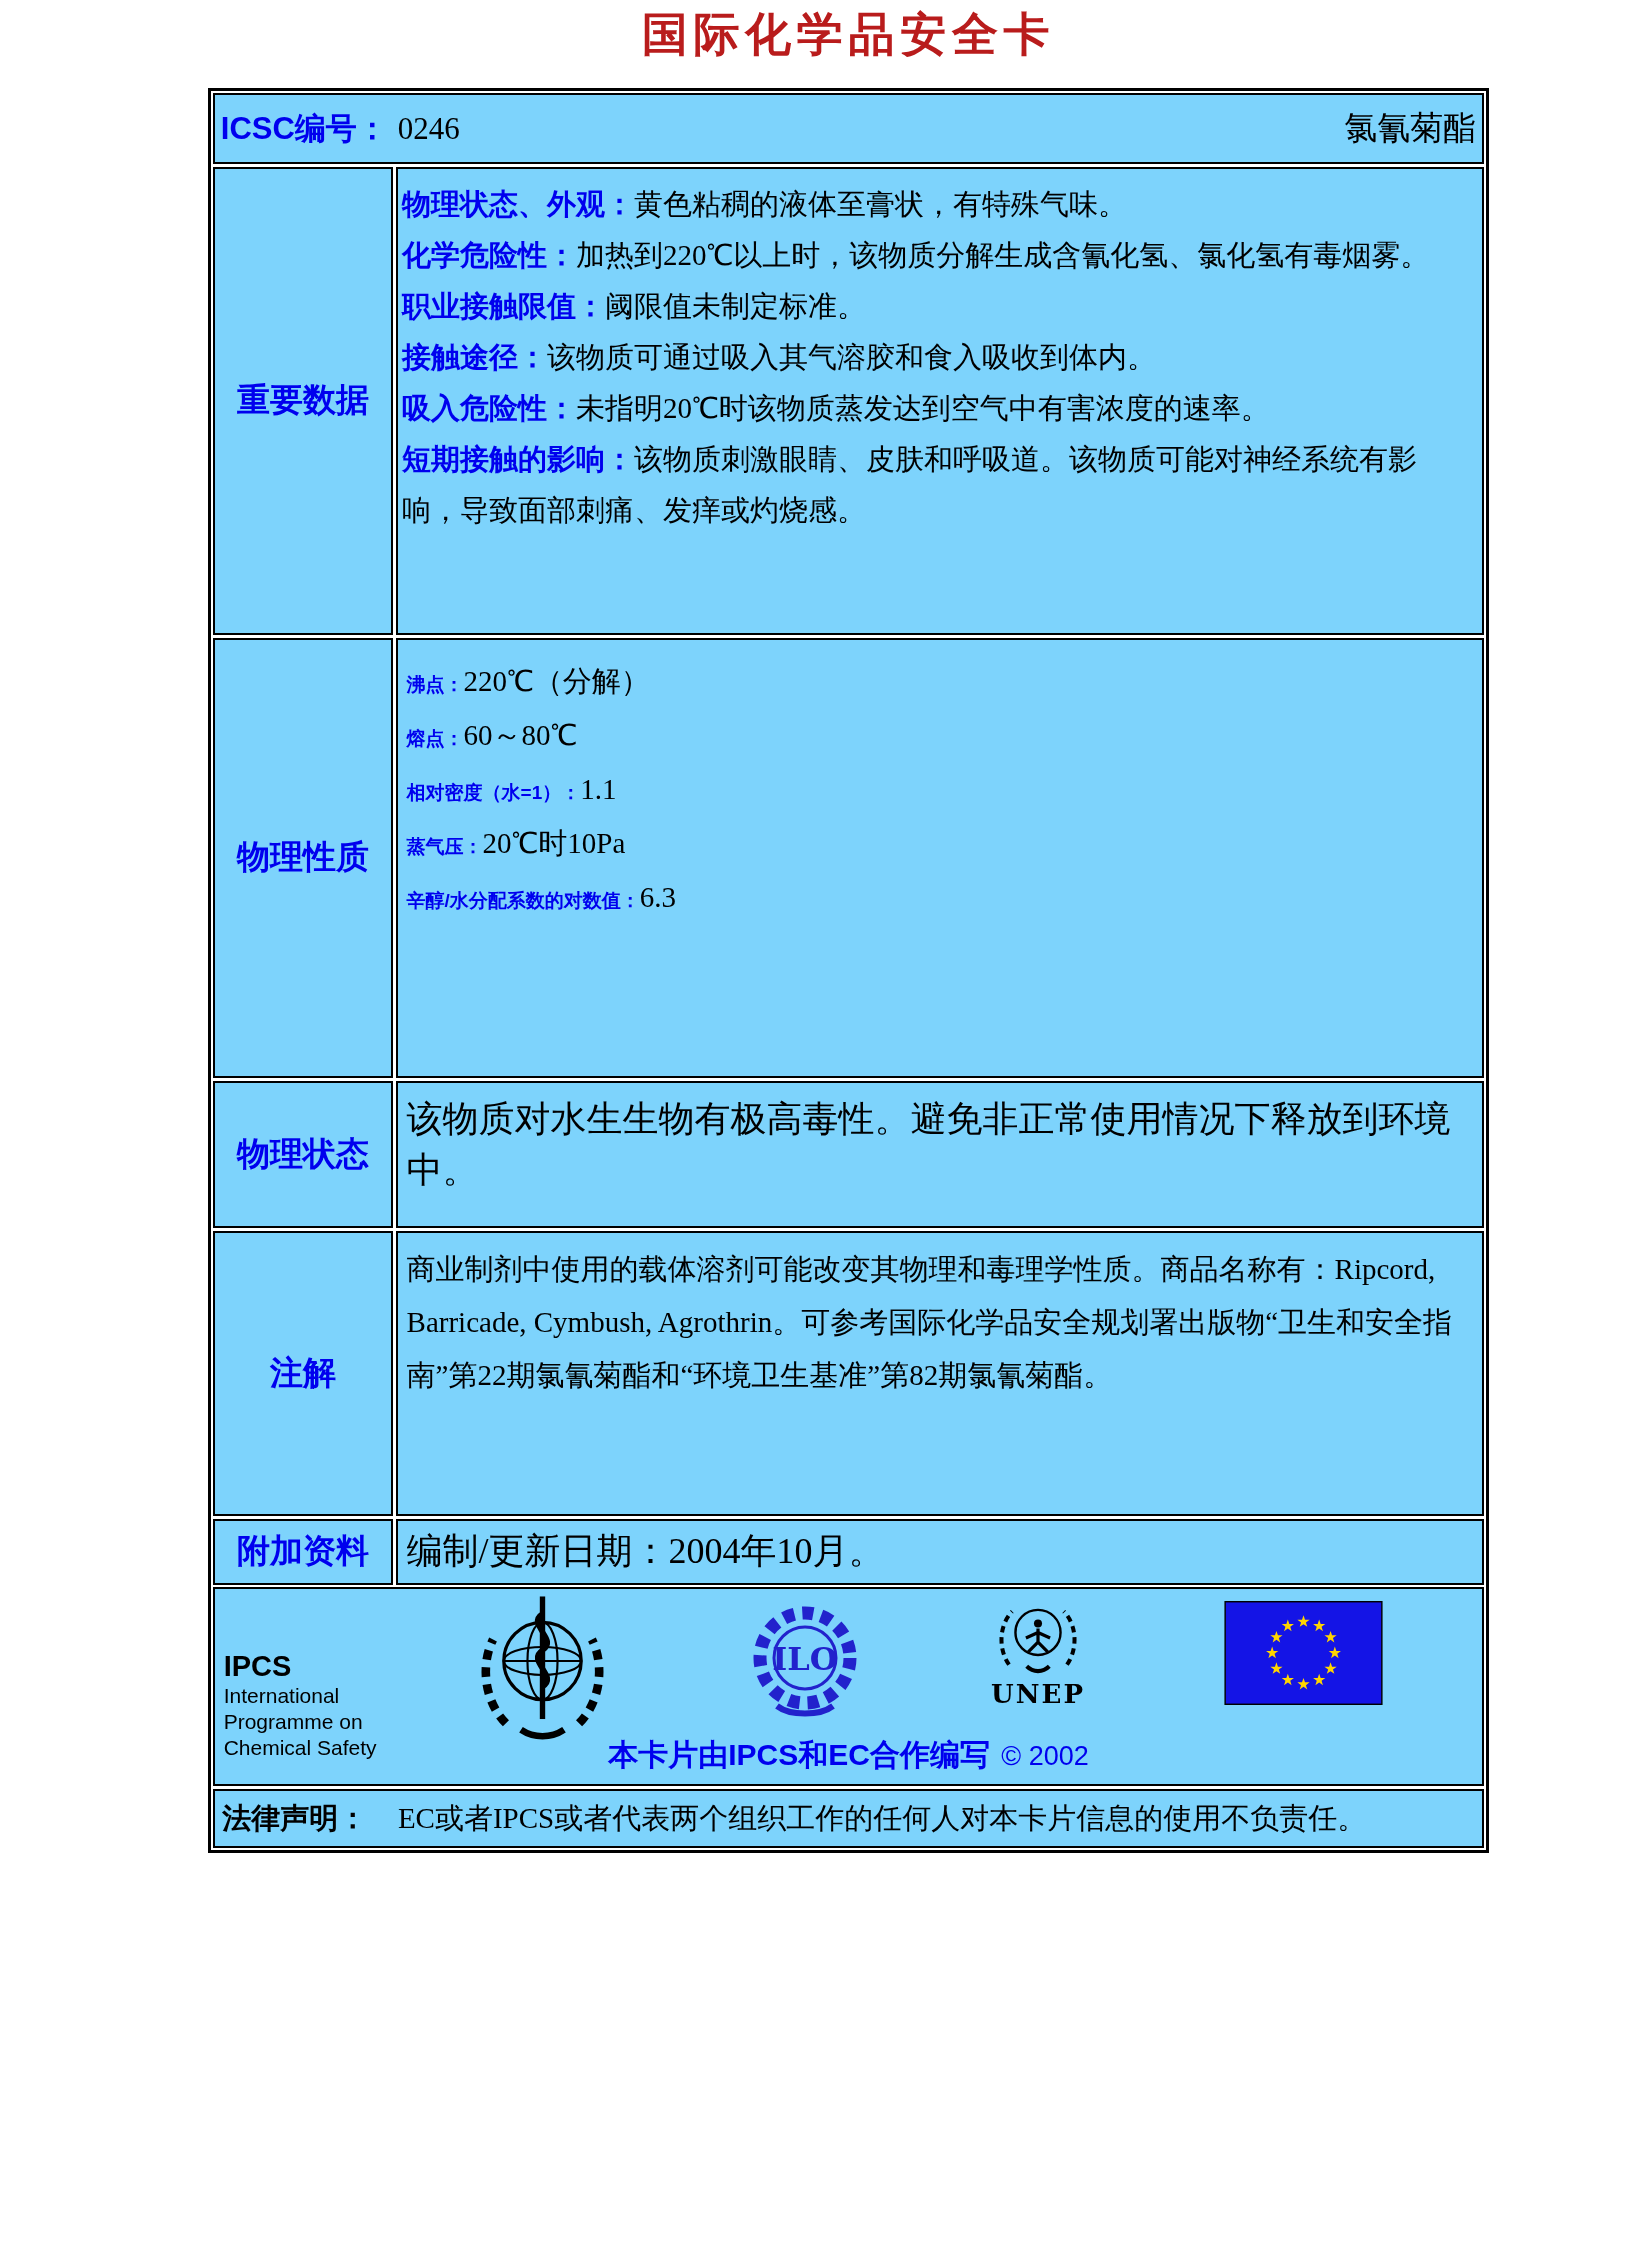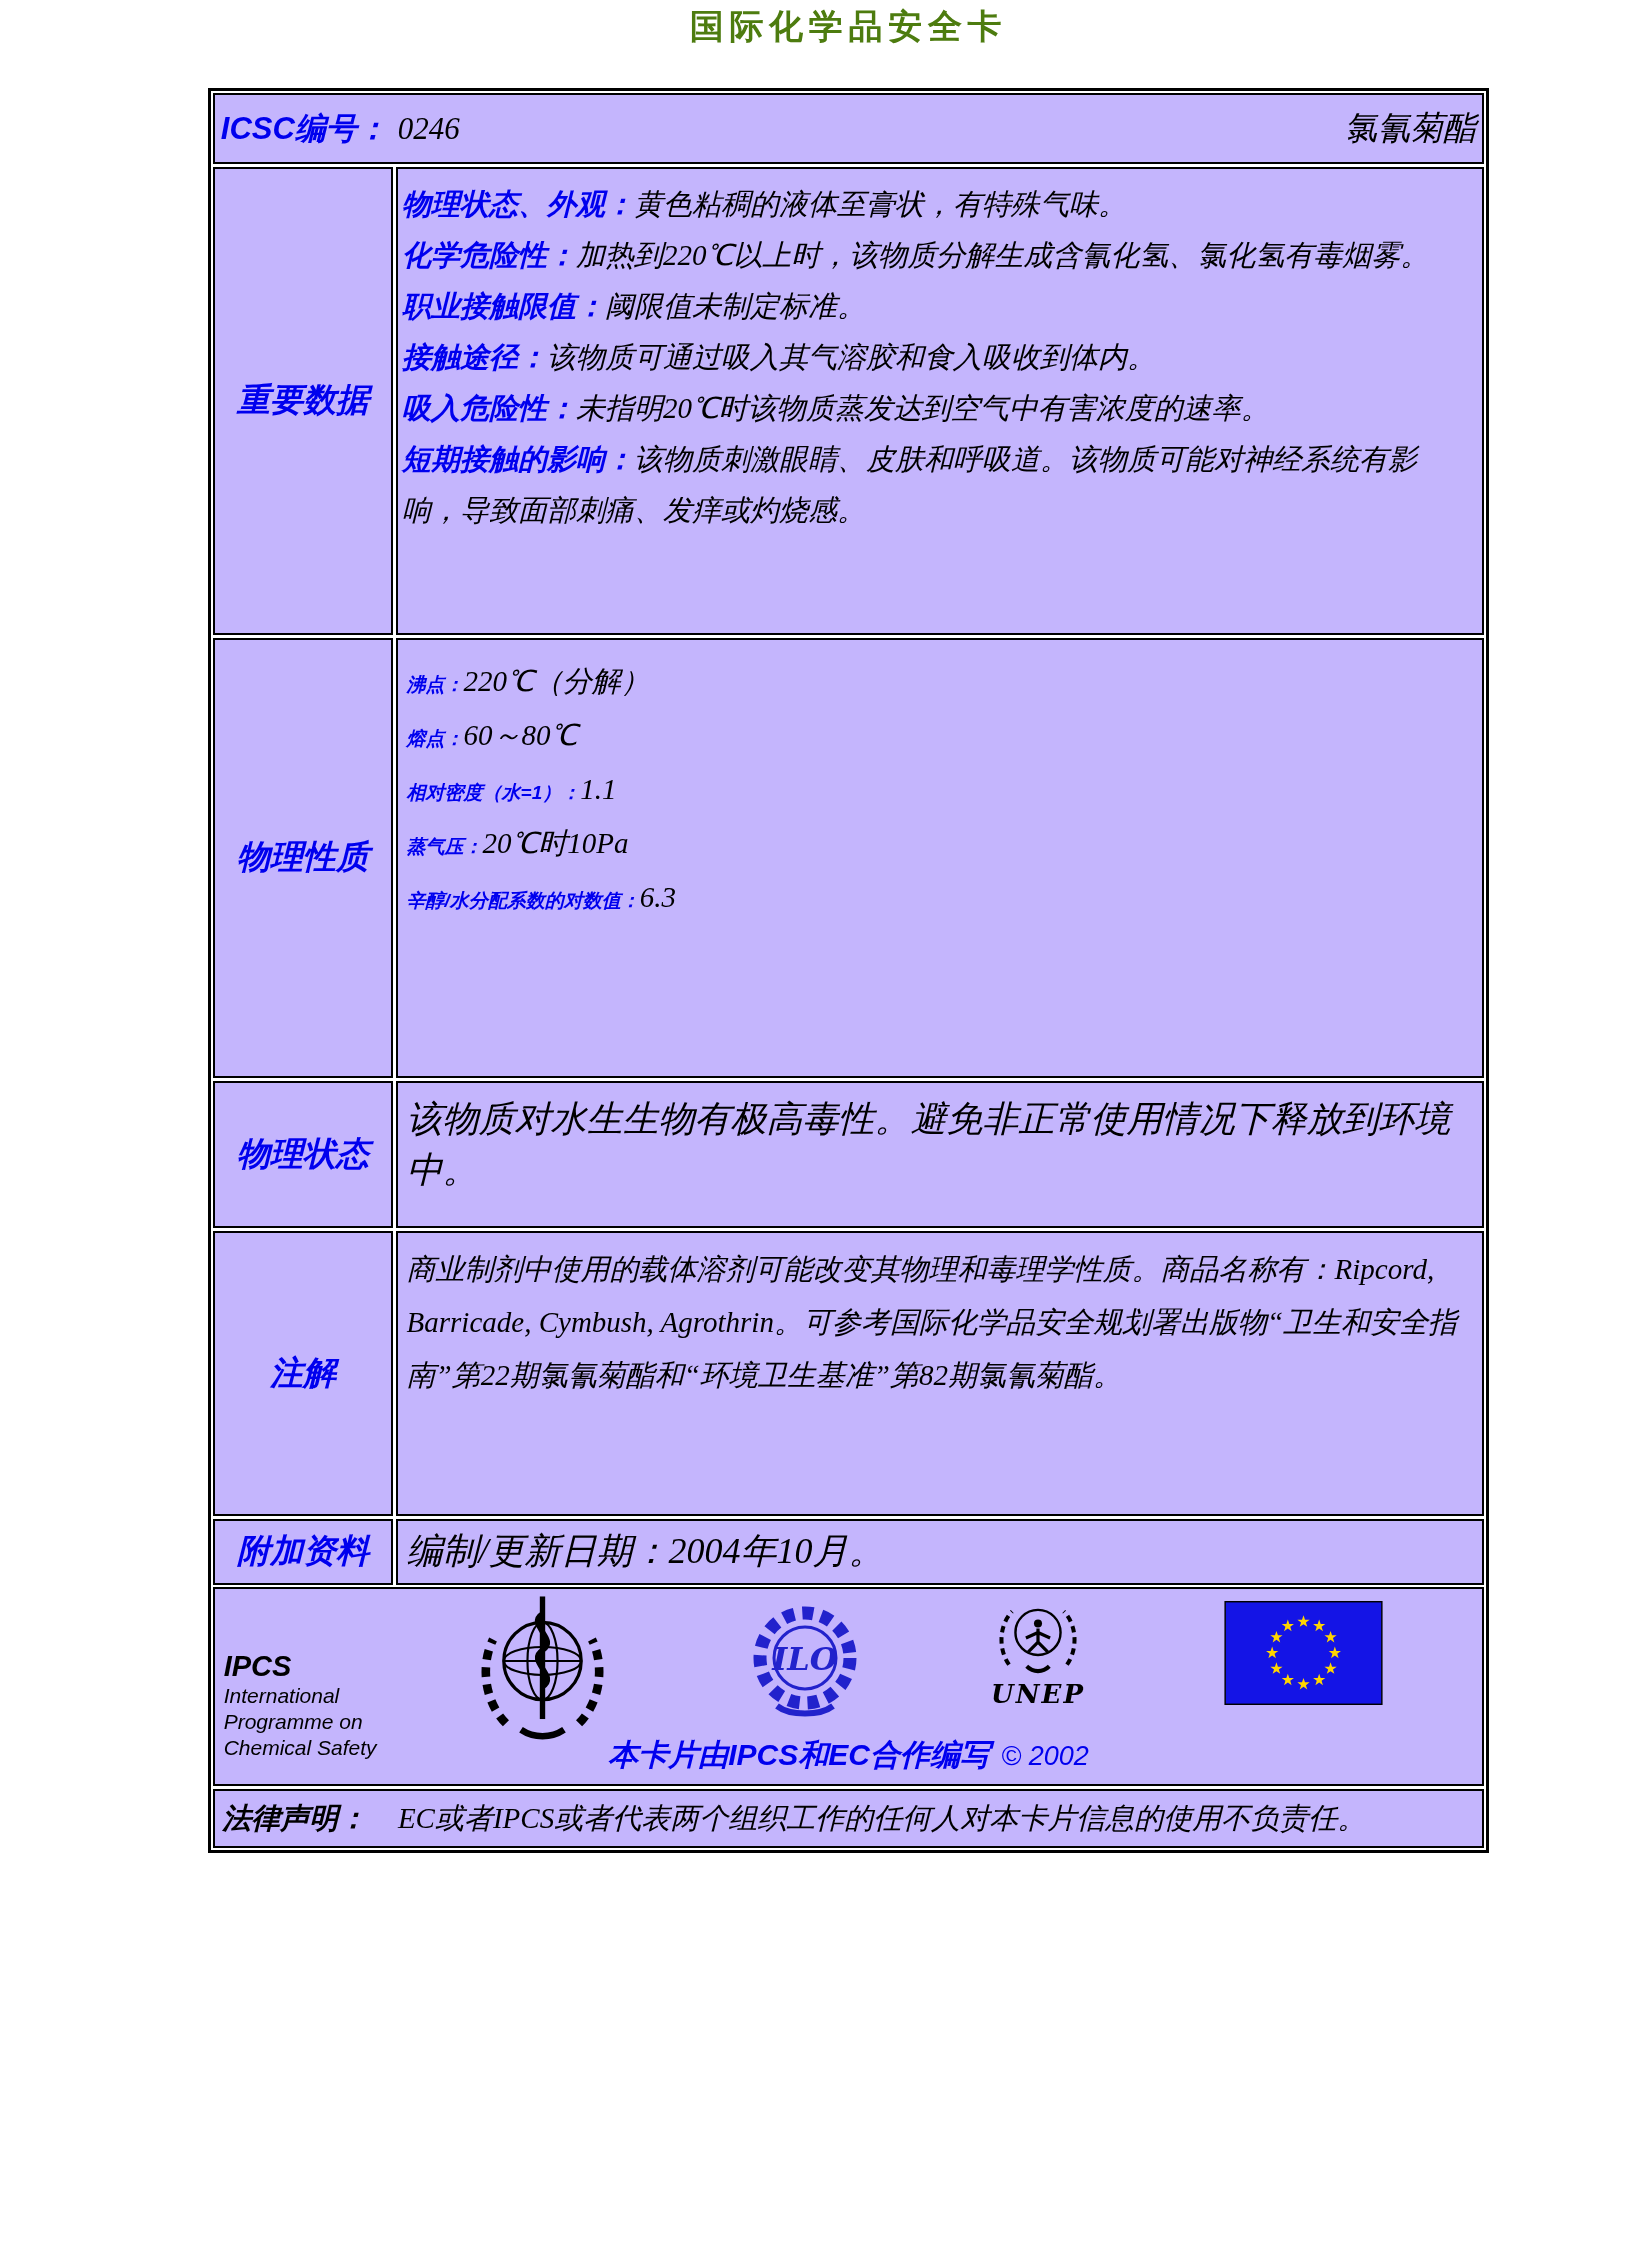--- a/index.html
+++ b/index.html
@@ -1,22 +1,22 @@
 <!DOCTYPE html>
 <html style="font-size:11.4px"><head>
 <meta charset="utf-8">
 <style>
   html,body{margin:0;padding:0;background:#ffffff;}
   body{width:1626px;height:2261px;position:relative;font-family:"Liberation Serif",serif;color:#000;}
   .page-title{position:absolute;left:208px;top:4.3px;width:1281px;margin:0;text-align:center;
-    font-family:"DejaVu Serif",serif;font-weight:900;font-size:34px;letter-spacing:5.7px;color:#4d7c0f;}
+    font-family:"DejaVu Serif",serif;font-weight:900;font-size:46px;letter-spacing:5.7px;color:#b91c1c;}
   .card{position:absolute;left:208px;top:88px;width:1281px;box-sizing:border-box;
     border:3.6px solid #000;background:#fff;padding:2.1px;display:flex;flex-direction:column;gap:2.9px;}
   .row{display:flex;gap:2.9px;}
-  .cell{border:2.1px solid #000;box-sizing:border-box;background:#c4b5fd;font-style:italic;}
+  .cell{border:2.1px solid #000;box-sizing:border-box;background:#7dd3fc;}
   .full{flex:1;}
   .label-cell{flex:0 0 180px;display:flex;align-items:center;justify-content:center;}
   .content-cell{flex:1;}
   .section-label{font-family:"Liberation Sans",sans-serif;font-weight:bold;font-size:33px;color:#0000ee;}
   .blue-label{font-family:"Liberation Sans",sans-serif;font-weight:bold;color:#0000ee;}
   .header-cell{height:71px;display:flex;align-items:center;justify-content:space-between;padding:0 5.7px;}
   .header-left .blue-label{font-size:31px;}
   .header-left .black-value{font-size:31px;margin-left:10px;}
   .chem-name{font-size:33px;}
   .row-important{min-height:468px;}

